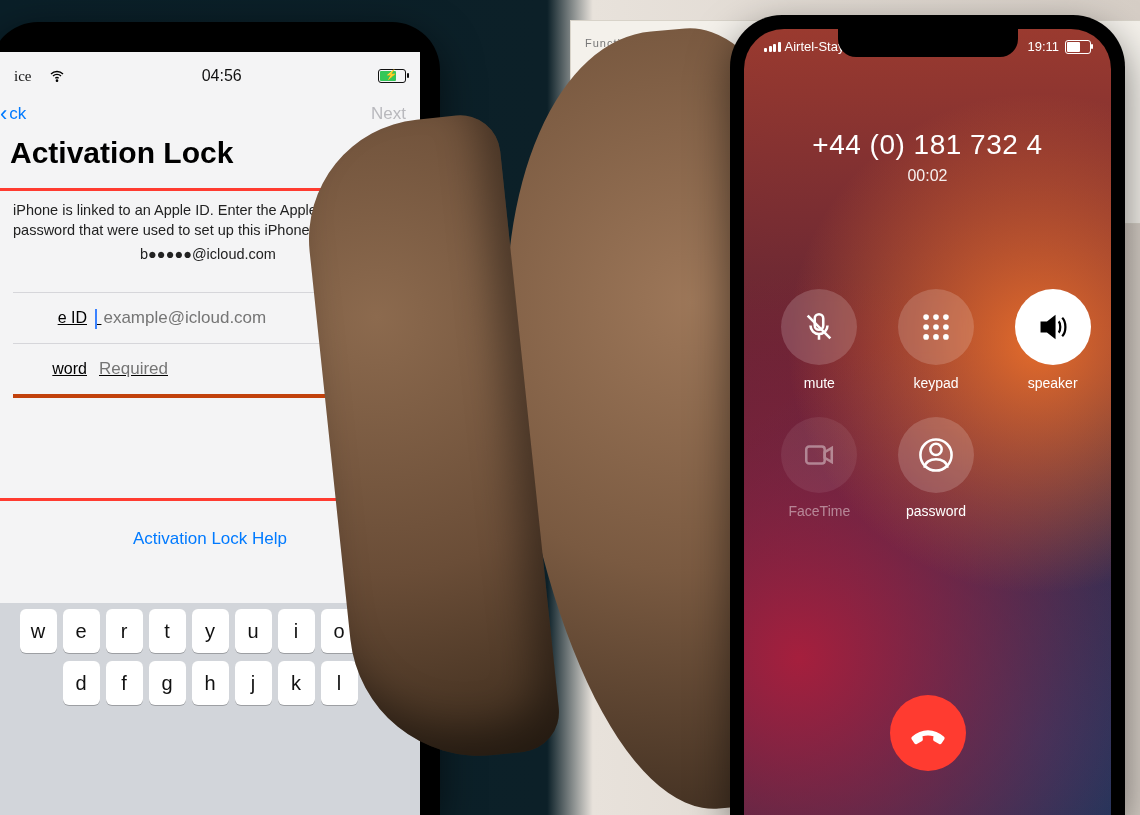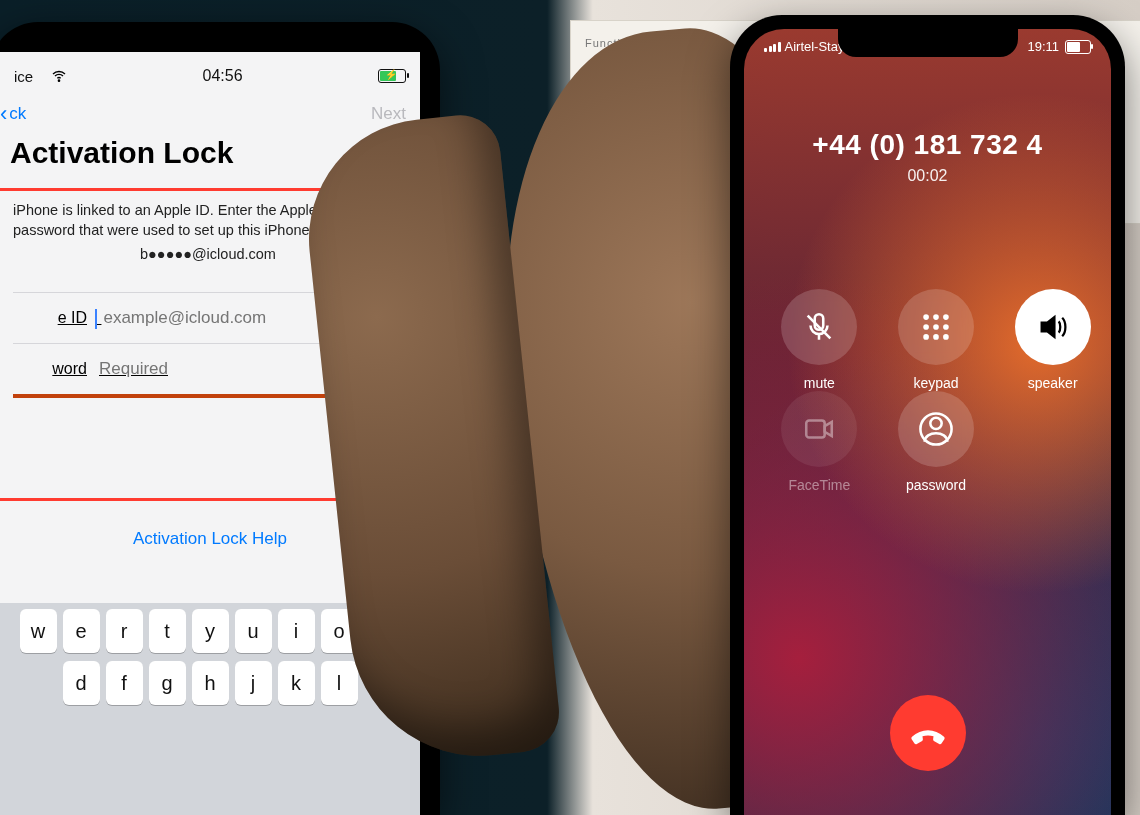--- a/index.html
+++ b/index.html
@@ -4,21 +4,21 @@
 <style>
   html,body{margin:0;padding:0;height:100%;font-family:-apple-system,Helvetica,Arial,sans-serif;background:#0a1820;}
   .stage{width:1140px;height:815px;position:relative;overflow:hidden;background:linear-gradient(90deg,#0a1f28 0%,#0c2028 48%,#e8e2db 52%,#d6cec6 100%);}
 
   
   .phoneL{position:absolute;left:0;top:0;width:520px;height:815px;}
   .bezelL{position:absolute;left:-10px;top:22px;width:450px;height:793px;background:#000;border-radius:48px 48px 0 0;box-shadow:0 12px 40px rgba(0,0,0,.55);}
   .screenL{position:absolute;left:0px;top:52px;width:420px;height:763px;background:#f4f4f5;border-radius:0;overflow:hidden;}
   
   .sbL{height:48px;display:flex;align-items:center;justify-content:space-between;padding:0 14px;color:#111;font-size:15px;}
-  .sbL .carrier{display:flex;align-items:center;gap:18px;}
+  .sbL .carrier{display:flex;align-items:center;gap:18px;font-family:Liberation Serif, serif;}
   .sbL .carrier .icon{width:16px;height:16px;}
   .sbL .time{flex:1;text-align:center;font-weight:400;font-size:16px;}
   .sbL .batt{display:flex;align-items:center;gap:4px;}
   .batt-icon{width:26px;height:12px;border:1.5px solid #111;border-radius:3px;position:relative;}
   .batt-icon::after{content:"";position:absolute;right:-4px;top:3px;width:2px;height:5px;background:#111;border-radius:1px;}
   .batt-icon .fill{position:absolute;left:1px;top:1px;bottom:1px;width:60%;background:#34c759;border-radius:1px;}
   .batt-icon .bolt{position:absolute;left:0;right:0;text-align:center;font-size:10px;top:-1px;color:#000;}
   
   .navL{display:flex;justify-content:space-between;padding:4px 14px 6px 0;font-size:17px;}
   .navL .back{color:#007aff;display:flex;align-items:center;}
@@ -68,24 +68,24 @@
   .sbR .right-group{display:flex;align-items:center;gap:6px;}
   .sigbars{display:inline-flex;align-items:flex-end;gap:1.5px;}
   .sigbars i{width:3px;background:#fff;display:inline-block;border-radius:1px;}
   .sigbars i:nth-child(1){height:4px}.sigbars i:nth-child(2){height:6px}.sigbars i:nth-child(3){height:8px}.sigbars i:nth-child(4){height:10px}
   .wifiR{width:15px;height:15px;}
   .battR{width:24px;height:12px;border:1px solid #fff;border-radius:3px;position:relative;}
   .battR::after{content:"";position:absolute;right:-3px;top:3px;width:2px;height:5px;background:#fff;border-radius:1px;}
   .battR .fill{position:absolute;left:1px;top:1px;bottom:1px;width:55%;background:#fff;border-radius:1px;}
 
   .callHead{position:absolute;top:100px;left:0;right:0;text-align:center;color:#fff;}
-  .callHead .num{font-size:28px;font-weight:700;letter-spacing:.5px;}
+  .callHead .num{font-size:28px;font-weight:400;letter-spacing:.5px;}
   .callHead .dur{font-size:16px;margin-top:6px;opacity:.92;}
 
-  .grid6{position:absolute;top:260px;left:17px;right:0;display:grid;grid-template-columns:repeat(3,1fr);justify-items:center;}
+  .grid6{position:absolute;top:260px;left:17px;right:0;display:grid;grid-template-columns:repeat(3,1fr);row-gap:26px;justify-items:center;}
   .ibtn{width:76px;height:76px;border-radius:50%;display:flex;align-items:center;justify-content:center;}
   .ibtn.frost{background:rgba(255,255,255,.17);backdrop-filter:blur(6px);}
   .ibtn.active{background:#fff;}
   .ibtn svg{width:34px;height:34px;}
   .ilabel{margin-top:10px;color:#fff;font-size:14px;text-align:center;}
   .cell{display:flex;flex-direction:column;align-items:center;}
   .cell.disabled{opacity:.45;}
 
   .endcall{position:absolute;bottom:44px;left:50%;transform:translateX(-50%);width:76px;height:76px;border-radius:50%;background:#ff3b30;display:flex;align-items:center;justify-content:center;}
   .endcall svg{width:40px;height:40px;}

